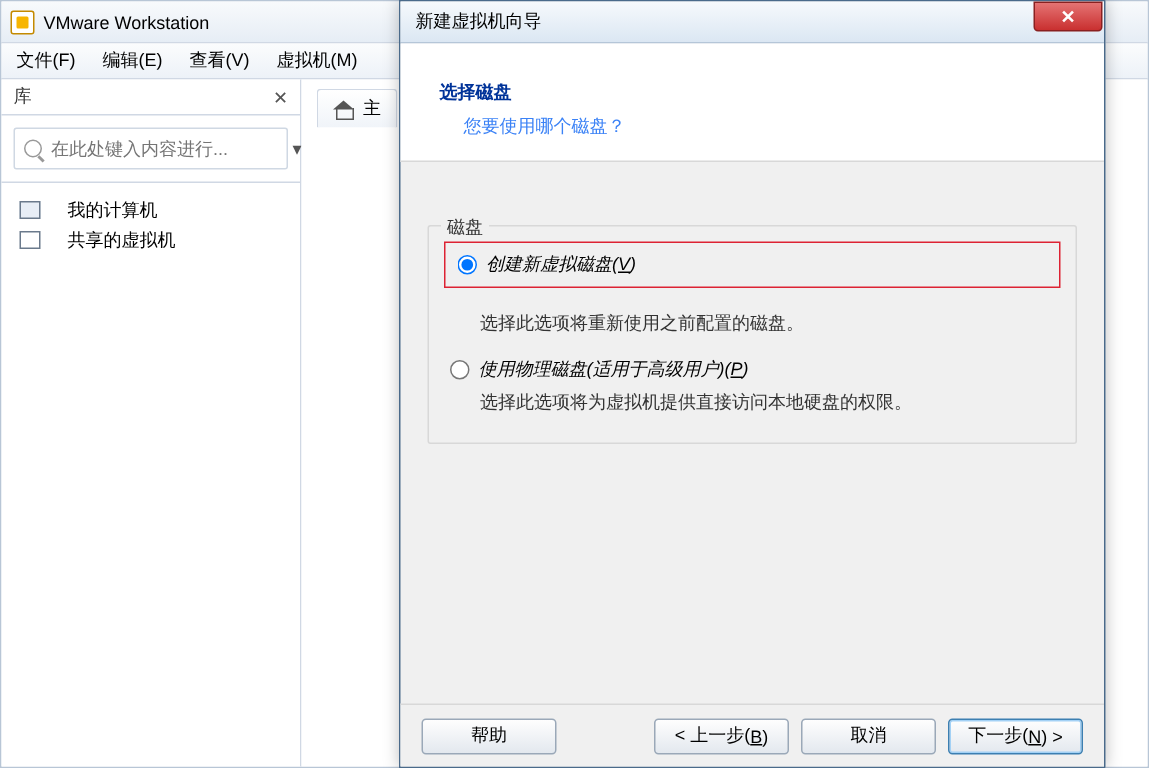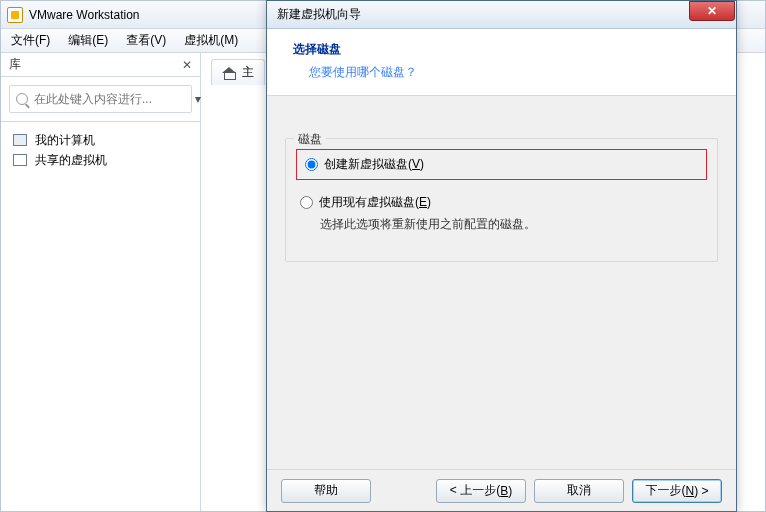--- a/index.html
+++ b/index.html
@@ -57,21 +57,21 @@
     }
     .sidebar-search .search-icon::after {
       content: ""; position: absolute; width: 5px; height: 1.5px; background: #999;
       transform: rotate(45deg); bottom: -2px; right: -3px;
     }
     .sidebar-search input {
       border: none; outline: none; flex: 1; font-size: 12px; color: #333; background: transparent;
     }
     .sidebar-search .dropdown-caret { color: #555; cursor: pointer; }
     .sidebar-tree { padding: 8px 12px; border-top: 1px solid #d0d8e4; flex: 1; }
-    .tree-item { display: flex; align-items: center; gap: 8px; height: 20px; cursor: default; }
+    .tree-item { display: flex; align-items: center; gap: 18px; height: 20px; cursor: default; }
     .tree-icon {
       width: 14px; height: 12px; border: 1px solid #6b7a8c; background: #e8eef6; flex-shrink: 0;
     }
     .tree-icon.shared {
       width: 14px; height: 12px; border: 1px solid #6b7a8c; background: #fff;
       position: relative;
     }
     .content-area {
       flex: 1; position: relative; background: #fff;
     }
@@ -115,38 +115,38 @@
     .dialog-close {
       width: 46px; height: 20px; margin-right: 1px;
       background: linear-gradient(#e57373, #c93030);
       border: 1px solid #8a2020; border-radius: 0 0 3px 3px;
       display: flex; align-items: center; justify-content: center;
       color: #fff; font-weight: bold; cursor: pointer;
       align-self: flex-start;
     }
     .dialog-header {
       background: #fff; border-bottom: 1px solid #d8d8d8;
-      padding: 12px 26px 14px;
+      padding: 24px 26px 14px;
     }
     .dialog-header .title { font-weight: bold; color: #003399; margin-bottom: 6px; }
     .dialog-header .subtitle { color: #3b82f6; padding-left: 16px; }
     .dialog-body { padding: 14px 18px 6px; margin-top: 28px; }
     .groupbox {
       border: 1px solid #d8d8d8; border-radius: 2px;
       padding: 16px 14px 14px; position: relative;
       background: #f0f0f0;
     }
     .groupbox-legend {
       position: absolute; top: -8px; left: 8px;
       background: #f0f0f0; padding: 0 4px; color: #333;
     }
     .radio-opt { margin-bottom: 14px; }
     .radio-line { display: flex; align-items: center; gap: 6px; }
     .radio-line input[type="radio"] { margin: 0; }
-    .radio-line label { cursor: pointer; }
+    .radio-line label { cursor: pointer; font-style: italic; }
     .radio-line label u { text-decoration: underline; }
     .radio-desc { margin-left: 20px; margin-top: 4px; color: #333; line-height: 1.5; }
     .highlight-box {
       border: 1px solid #d23; padding: 6px 8px; margin: -6px -4px 14px;
     }
     .dialog-footer {
       position: absolute; left: 0; right: 0; bottom: 0;
       height: 42px; border-top: 1px solid #d8d8d8;
       display: flex; align-items: center; padding: 0 14px; gap: 8px;
       background: #f0f0f0;
@@ -230,27 +230,30 @@
       <div class="highlight-box">
         <div class="radio-opt" style="margin-bottom:0">
           <div class="radio-line">
             <input type="radio" name="disk" id="r1" checked="" style="">
             <label for="r1"><span>创建新虚拟磁盘(</span><u>V</u><span>)</span></label>
           </div>
         </div>
       </div>
 
       <div class="radio-opt">
+        <div class="radio-desc">选择此选项将重新使用之前配置的磁盘。</div>
+      </div>
+
+      <div class="radio-opt" style="margin-bottom:4px">
         <div class="radio-line">
-          <input type="radio" name="disk" id="r2" style="">
-          <label for="r2"><span>使用现有虚拟磁盘(</span><u>E</u><span>)</span></label>
-        </div>
-        <div class="radio-desc">选择此选项将重新使用之前配置的磁盘。</div>
-      </div>
-
+          <input type="radio" name="disk" id="r3" style="">
+          <label for="r3"><span>使用物理磁盘(适用于高级用户)(</span><u>P</u><span>)</span></label>
+        </div>
+        <div class="radio-desc">选择此选项将为虚拟机提供直接访问本地硬盘的权限。</div>
+      </div>
     </div>
   </div>
   <div class="dialog-footer">
     <button class="btn">
         <span>帮助</span>
       </button>
     <span class="spacer"></span>
     <button class="btn">
         <span>&lt; 上一步(</span>
         <u>B</u>

